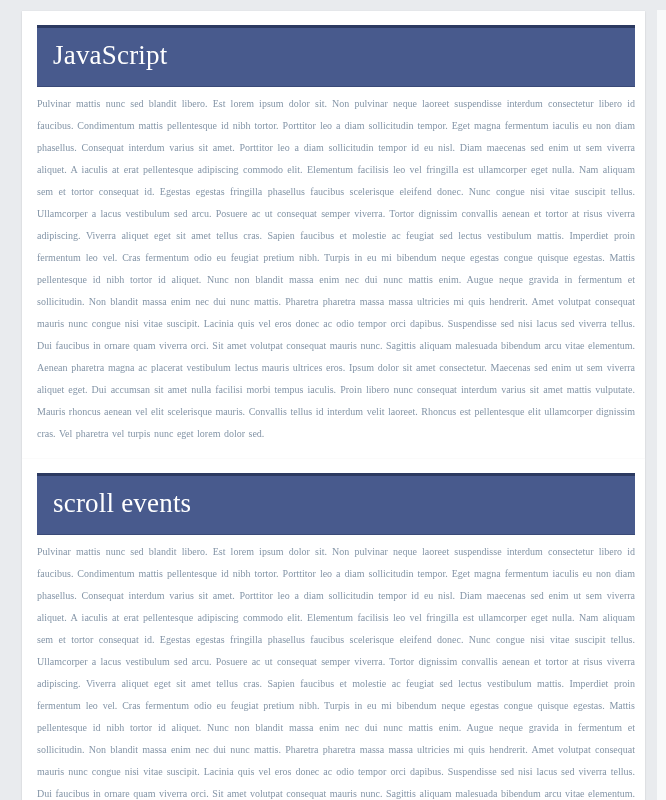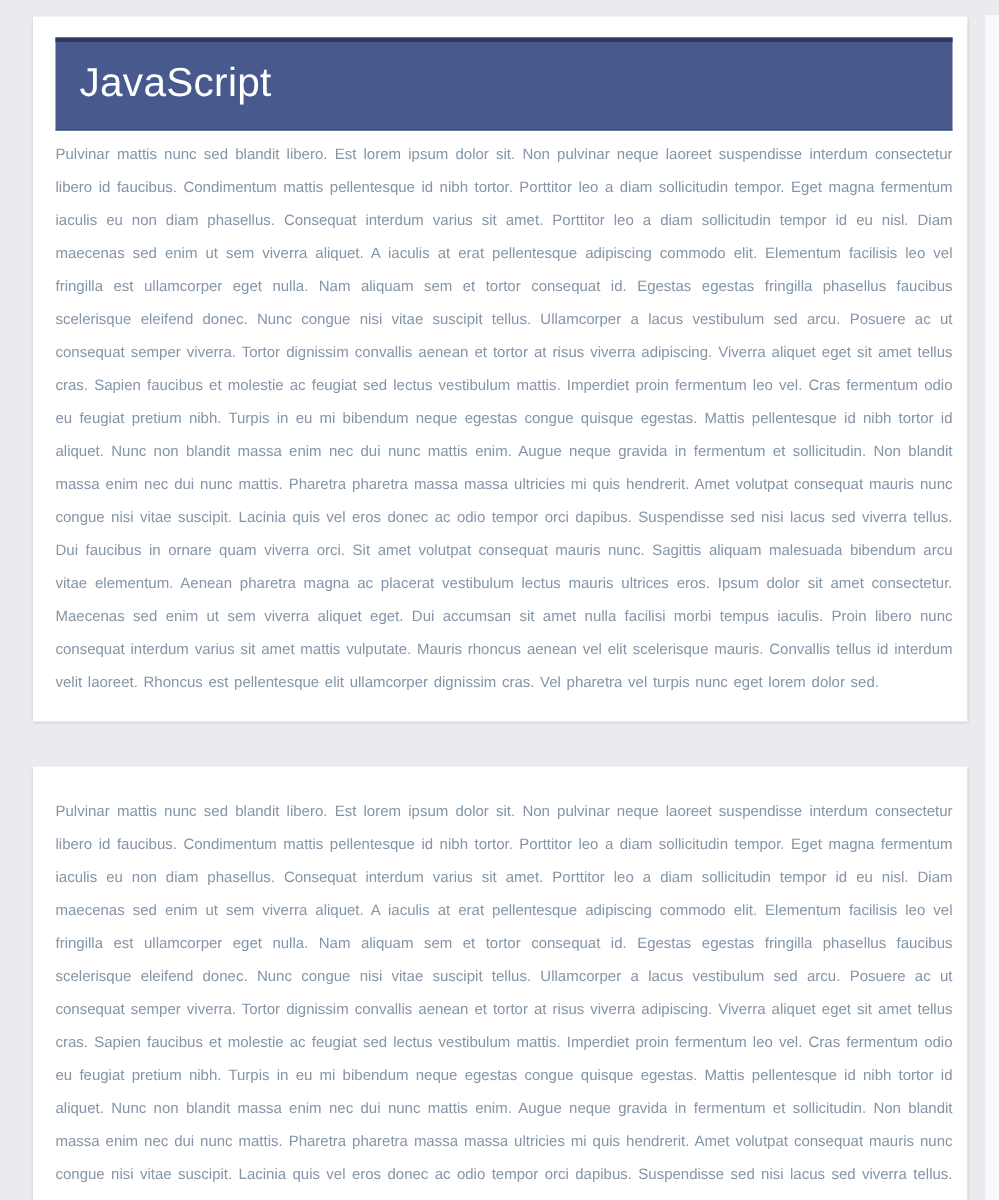--- a/index.html
+++ b/index.html
@@ -27,22 +27,22 @@
   }
   .content-column {
     position: absolute;
     top: 11px;
     left: 22px;
     width: 623px;
   }
   .card {
     background: var(--card-background);
     padding: 14px 10px 14px 15px;
-    margin-bottom: 30px;
     box-shadow: 0 1px 2px rgba(0,0,0,0.10), 0 0 1px rgba(0,0,0,0.08);
+    font-family: Liberation Serif, serif;
   }
   .card-header {
     margin: 0;
     background: var(--header-background);
     border-top: 3px solid var(--header-border-top);
     border-bottom: 1px solid var(--header-border-bottom);
     color: var(--header-text-color);
     font-size: 27px;
     font-weight: 400;
     line-height: 31px;
@@ -70,18 +70,19 @@
 <body>
 
 <div class="content-column">
 
   <section class="card">
     <h2 class="card-header">JavaScript</h2>
     <p class="card-text">Pulvinar mattis nunc sed blandit libero. Est lorem ipsum dolor sit. Non pulvinar neque laoreet suspendisse interdum consectetur libero id faucibus. Condimentum mattis pellentesque id nibh tortor. Porttitor leo a diam sollicitudin tempor. Eget magna fermentum iaculis eu non diam phasellus. Consequat interdum varius sit amet. Porttitor leo a diam sollicitudin tempor id eu nisl. Diam maecenas sed enim ut sem viverra aliquet. A iaculis at erat pellentesque adipiscing commodo elit. Elementum facilisis leo vel fringilla est ullamcorper eget nulla. Nam aliquam sem et tortor consequat id. Egestas egestas fringilla phasellus faucibus scelerisque eleifend donec. Nunc congue nisi vitae suscipit tellus. Ullamcorper a lacus vestibulum sed arcu. Posuere ac ut consequat semper viverra. Tortor dignissim convallis aenean et tortor at risus viverra adipiscing. Viverra aliquet eget sit amet tellus cras. Sapien faucibus et molestie ac feugiat sed lectus vestibulum mattis. Imperdiet proin fermentum leo vel. Cras fermentum odio eu feugiat pretium nibh. Turpis in eu mi bibendum neque egestas congue quisque egestas. Mattis pellentesque id nibh tortor id aliquet. Nunc non blandit massa enim nec dui nunc mattis enim. Augue neque gravida in fermentum et sollicitudin. Non blandit massa enim nec dui nunc mattis. Pharetra pharetra massa massa ultricies mi quis hendrerit. Amet volutpat consequat mauris nunc congue nisi vitae suscipit. Lacinia quis vel eros donec ac odio tempor orci dapibus. Suspendisse sed nisi lacus sed viverra tellus. Dui faucibus in ornare quam viverra orci. Sit amet volutpat consequat mauris nunc. Sagittis aliquam malesuada bibendum arcu vitae elementum. Aenean pharetra magna ac placerat vestibulum lectus mauris ultrices eros. Ipsum dolor sit amet consectetur. Maecenas sed enim ut sem viverra aliquet eget. Dui accumsan sit amet nulla facilisi morbi tempus iaculis. Proin libero nunc consequat interdum varius sit amet mattis vulputate. Mauris rhoncus aenean vel elit scelerisque mauris. Convallis tellus id interdum velit laoreet. Rhoncus est pellentesque elit ullamcorper dignissim cras. Vel pharetra vel turpis nunc eget lorem dolor sed.</p>
   </section>
 
   <section class="card">
+    <h2 class="card-header">scroll events</h2>
     <p class="card-text">Pulvinar mattis nunc sed blandit libero. Est lorem ipsum dolor sit. Non pulvinar neque laoreet suspendisse interdum consectetur libero id faucibus. Condimentum mattis pellentesque id nibh tortor. Porttitor leo a diam sollicitudin tempor. Eget magna fermentum iaculis eu non diam phasellus. Consequat interdum varius sit amet. Porttitor leo a diam sollicitudin tempor id eu nisl. Diam maecenas sed enim ut sem viverra aliquet. A iaculis at erat pellentesque adipiscing commodo elit. Elementum facilisis leo vel fringilla est ullamcorper eget nulla. Nam aliquam sem et tortor consequat id. Egestas egestas fringilla phasellus faucibus scelerisque eleifend donec. Nunc congue nisi vitae suscipit tellus. Ullamcorper a lacus vestibulum sed arcu. Posuere ac ut consequat semper viverra. Tortor dignissim convallis aenean et tortor at risus viverra adipiscing. Viverra aliquet eget sit amet tellus cras. Sapien faucibus et molestie ac feugiat sed lectus vestibulum mattis. Imperdiet proin fermentum leo vel. Cras fermentum odio eu feugiat pretium nibh. Turpis in eu mi bibendum neque egestas congue quisque egestas. Mattis pellentesque id nibh tortor id aliquet. Nunc non blandit massa enim nec dui nunc mattis enim. Augue neque gravida in fermentum et sollicitudin. Non blandit massa enim nec dui nunc mattis. Pharetra pharetra massa massa ultricies mi quis hendrerit. Amet volutpat consequat mauris nunc congue nisi vitae suscipit. Lacinia quis vel eros donec ac odio tempor orci dapibus. Suspendisse sed nisi lacus sed viverra tellus. Dui faucibus in ornare quam viverra orci. Sit amet volutpat consequat mauris nunc. Sagittis aliquam malesuada bibendum arcu vitae elementum. Aenean pharetra magna ac placerat vestibulum lectus mauris ultrices eros. Ipsum dolor sit amet consectetur. Maecenas sed enim ut sem viverra aliquet eget. Dui accumsan sit amet nulla facilisi morbi tempus iaculis. Proin libero nunc consequat interdum varius sit amet mattis vulputate. Mauris rhoncus aenean vel elit scelerisque mauris. Convallis tellus id interdum velit laoreet. Rhoncus est pellentesque elit ullamcorper dignissim cras. Vel pharetra vel turpis nunc eget lorem dolor sed.</p>
   </section>
 
 </div>
 
 <div class="scrollbar-track"></div>
 
 </body></html>

